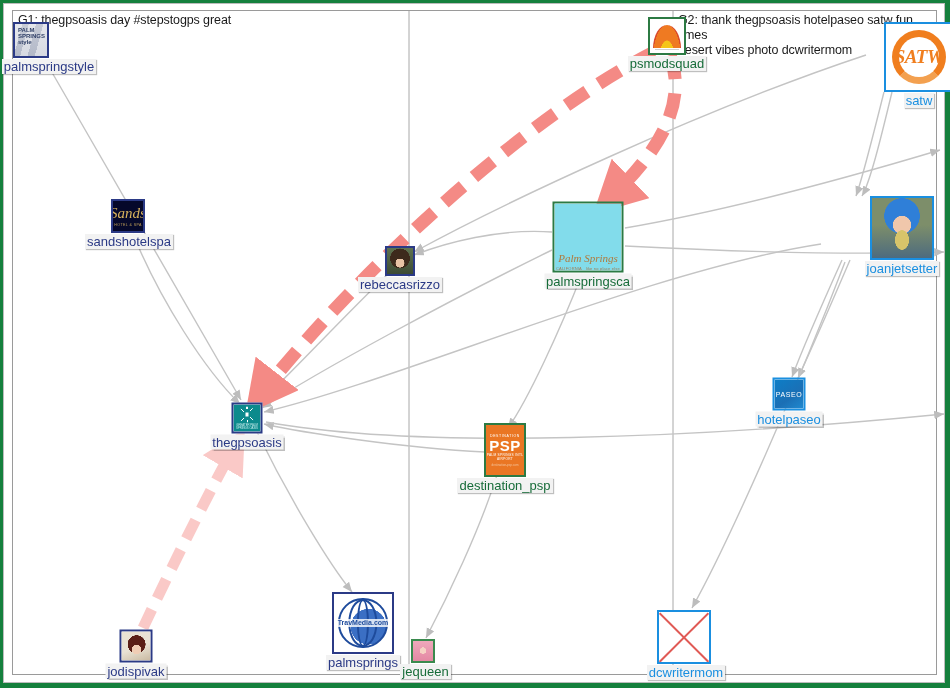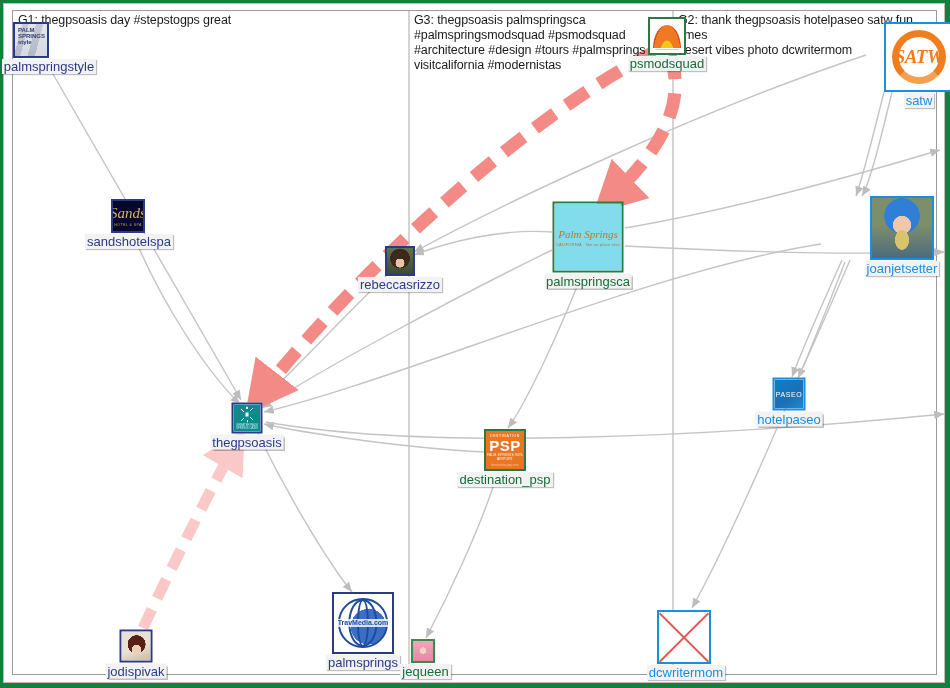--- a/index.html
+++ b/index.html
@@ -158,21 +158,21 @@
     position:absolute; left:8%; top:18%;
     width:84%; height:100%;
     border-radius:50% 50% 0 0 / 70% 70% 0 0;
     background: radial-gradient(ellipse at 50% 100%, #f5c518 0 38%, #ef7a22 39% 70%, #d94a2b 71% 100%);
   }
   .art-psmod .base { position:absolute; left:0; bottom:0; width:100%; height:16%; background:#ffffff; }
   .art-psmod .base::after { content:""; position:absolute; left:14%; top:18%; width:72%; height:22%; background:#d0d0d0; }
   .art-pspca {
     width:100%; height:100%;
     background:#82dceb;
-    display:flex; flex-direction:column; align-items:center; justify-content:center;
+    display:flex; flex-direction:column; align-items:center; justify-content:flex-end;
   }
   .art-pspca .p1 { font-family:"Liberation Serif", serif; font-style:italic; color:#b07a3c; font-size:11px; line-height:11px; }
   .art-pspca .p2 { color:#a07a52; font-size:4px; margin-top:2px; letter-spacing:.2px; }
   .art-psp {
     width:100%; height:100%;
     background:#ea7623;
     display:flex; flex-direction:column; align-items:center; justify-content:center;
   }
   .art-psp .t1 { color:#fff; font-size:3.5px; letter-spacing:.6px; }
   .art-psp .t2 { color:#fff; font-size:15px; font-weight:bold; line-height:15px; letter-spacing:.5px; }
@@ -293,24 +293,20 @@
 
   <svg id="arrow-layer" viewBox="0 0 950 688" xmlns="http://www.w3.org/2000/svg">
     <g id="hl-group">
         <path d="M 654,52 C 520,120 350,280 258,398" fill="none" stroke="#f48a85" stroke-width="13" stroke-linecap="butt" stroke-dasharray="24.7 14.3" marker-end="url(#ah-strong)"></path>
         <path d="M 670,55 C 690,110 650,160 608,200" fill="none" stroke="#f48a85" stroke-width="13" stroke-linecap="butt" stroke-dasharray="24.7 14.3" marker-end="url(#ah-strong)"></path>
         <path d="M 143,628 C 175,560 215,480 236,444" fill="none" stroke="#fac9c7" stroke-width="11" stroke-linecap="butt" stroke-dasharray="20.9 12.100000000000001" marker-end="url(#ah-weak)"></path>
       </g>
   </svg>
 
   <div class="group-label" style="left:18px; top:13px; width:385px;">G1: thegpsoasis day #stepstogps great</div>
-  <div class="group-label" style="left:414px; top:13px; width:255px;">G3: thegpsoasis palmspringsca
-#palmspringsmodsquad #psmodsquad
-#architecture #design #tours #palmsprings
-visitcalifornia #modernistas</div>
   <div class="group-label" style="left:678px; top:13px; width:266px;">G2: thank thegpsoasis hotelpaseo satw fun times
 desert vibes photo dcwritermom</div>
 
   <div id="node-layer">
       <div class="node" style="left: 31px; top: 40px;">
         <div class="node-img" style="width: 36px; height: 36px; border-color: rgb(43, 58, 134);">
           <div class="art-palmspringstyle">
             <span>PALM<br>SPRINGS<br>style</span>
           </div>
         </div>
@@ -373,21 +369,21 @@
       <div class="node" style="left: 588px; top: 237px;">
         <div class="node-img" style="width: 71px; height: 71px; border-color: rgb(44, 122, 67);">
           <div class="art-pspca">
             <div class="p1">Palm Springs</div>
             <div class="p2">CALIFORNIA &nbsp; like no place else</div>
           </div>
         </div>
         <div class="node-label lbl-green" style="margin-left: 0px;">palmspringsca</div>
       </div>
       <div class="node" style="left: 505px; top: 450px;">
-        <div class="node-img" style="width: 42px; height: 42px; border-color: rgb(44, 122, 67); align-items: center;">
+        <div class="node-img" style="width: 42px; height: 54px; border-color: rgb(44, 122, 67); align-items: center;">
           <div class="art-psp">
             <div class="t1">DESTINATION</div>
             <div class="t2">PSP</div>
             <div class="t3">PALM SPRINGS INTL AIRPORT</div>
             <div class="t4">destination-psp.com</div>
           </div>
         </div>
         <div class="node-label lbl-green" style="margin-left: 0px;">destination_psp</div>
       </div>
       <div class="node" style="left: 919px; top: 57px; border-radius: 17px;">

